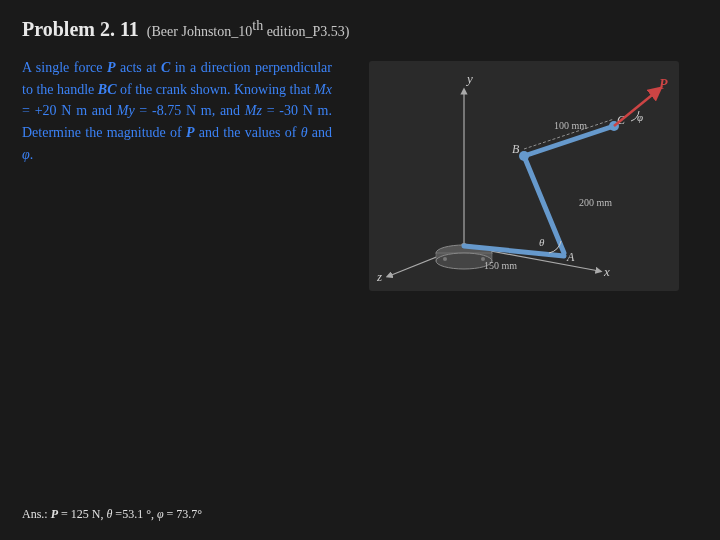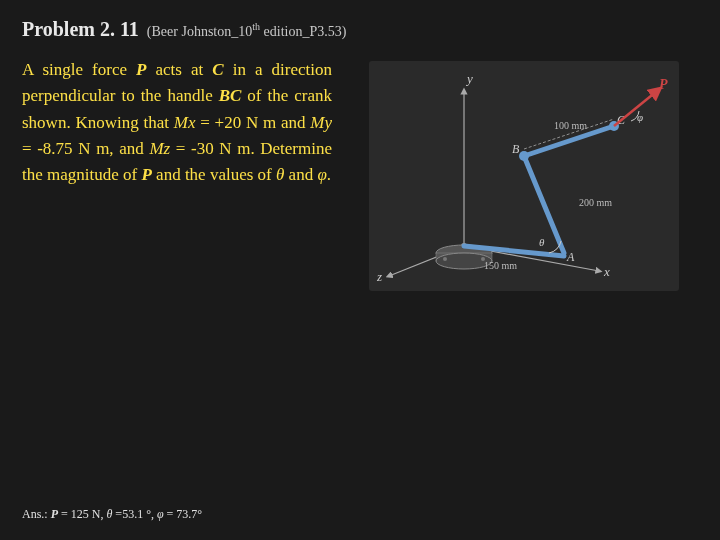--- a/index.html
+++ b/index.html
@@ -42,23 +42,23 @@
     .content-area {
       display: flex;
       flex-direction: row;
       gap: 18px;
       flex: 1;
     }
 
     .text-column {
       width: 310px;
       flex-shrink: 0;
-      font-size: 17px;
+      font-size: 14px;
       line-height: 1.55;
-      color: #fde047;
+      color: #3b82f6;
     }
 
     .text-column p {
       text-align: justify;
     }
 
     .image-column {
       flex: 1;
       display: flex;
       align-items: flex-start;
@@ -85,21 +85,21 @@
     .var {
       font-style: italic;
       font-weight: bold;
     }
 
     .var-light {
       font-style: italic;
     }
 
     sup {
-      font-size: 10px;
+      font-size: 14px;
       margin-top: 20px;
     }
   </style>
 </head>
 <body>
 
 <div class="page">
 
   <div class="header">
     <span class="title">Problem 2. 11</span>

